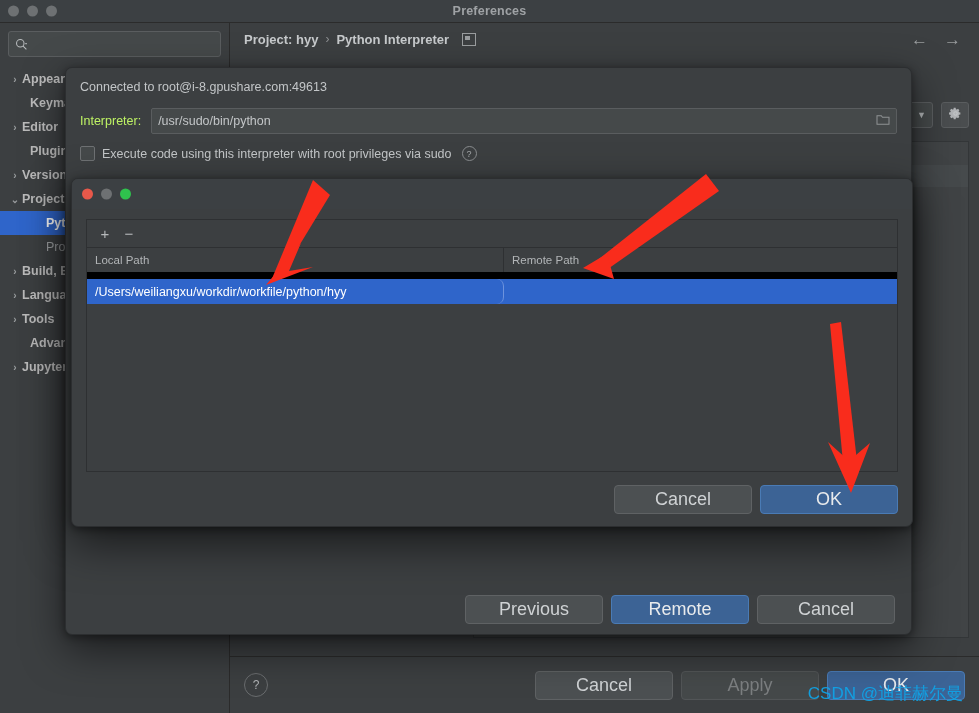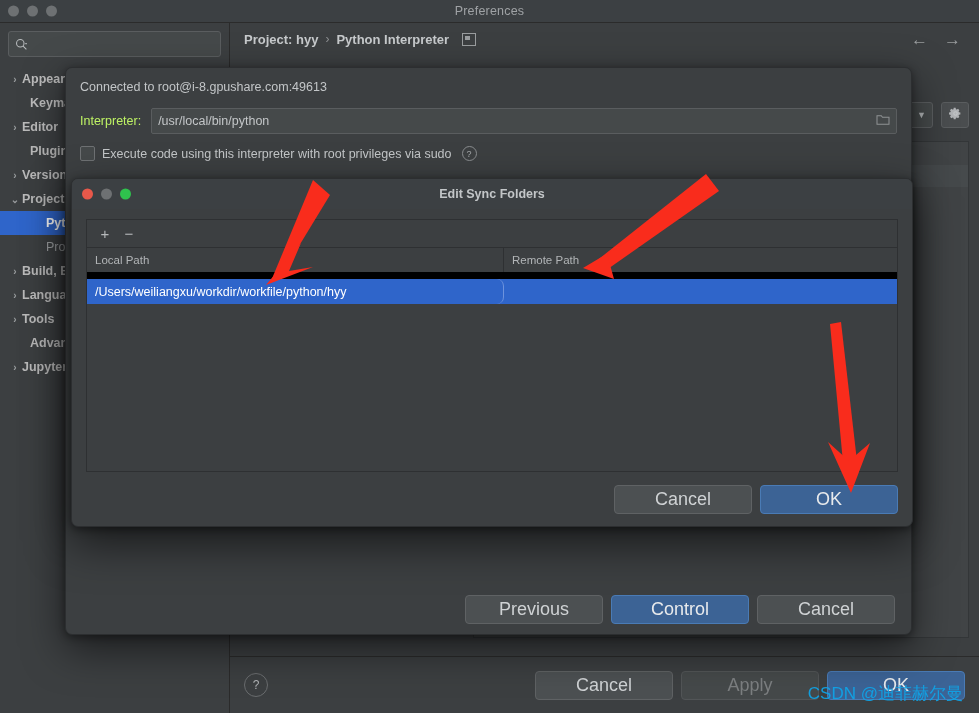--- a/index.html
+++ b/index.html
@@ -26,21 +26,21 @@
     display: flex; align-items: center;
   }
   .traffic {
     position: absolute; left: 8px; top: 50%;
     transform: translateY(-50%);
     display: flex; gap: 8px;
   }
   .tl { width: 11px; height: 11px; border-radius: 50%; background: #6e7173; }
   .prefs-title {
     width: 100%; text-align: center;
-    font-size: 12.5px; font-weight: normal; color: #9fa2a5;
+    font-size: 12.5px; font-weight: bold; color: #9fa2a5;
     letter-spacing: .2px;
   }
 
   .prefs-body { flex: 1; display: flex; min-height: 0; }
 
   
   .sidebar {
     width: 229px; flex: 0 0 229px;
     background: #3c3f41;
     border-right: 1px solid #2b2b2b;
@@ -392,49 +392,48 @@
       </div>
     </div>
   </div>
 
   <div class="apiwin">
     <div class="apiwin-body">
       <div class="conn-line">Connected to root@i-8.gpushare.com:49613</div>
       <div class="interp-row">
         <span class="interp-label">Interpreter:</span>
         <div class="interp-field">
-          <span>/usr/local/bin/python</span>
+          <span>/usr/sudo/bin/python</span>
           <span class="folder-ico">
             <svg width="14" height="12" viewBox="0 0 16 14">
               <path fill="none" stroke="#8f9294" stroke-width="1.2" d="M1 12V2h5l1.4 1.8H15V12z"></path>
             </svg>
           </span>
         </div>
       </div>
       <div class="sudo-row">
         <span class="cbx"></span>
         <span class="sudo-text">Execute code using this interpreter with root privileges via sudo</span>
         <span class="qmark">?</span>
       </div>
     </div>
     <div class="apiwin-footer">
       <div class="btn">Previous</div>
-      <div class="btn primary">Control</div>
+      <div class="btn primary">Remote</div>
       <div class="btn">Cancel</div>
     </div>
   </div>
 
   <div class="esfwin">
     <div class="esfwin-title">
       <div class="traffic">
         <span class="tl tl-red"></span>
         <span class="tl tl-gray"></span>
         <span class="tl tl-green"></span>
       </div>
-      <div class="t">Edit Sync Folders</div>
     </div>
 
     <div class="esf-body">
       <div class="esf-panel">
         <div class="esf-toolbar">
           <div class="tb-btn">+</div>
           <div class="tb-btn">−</div>
         </div>
         <div class="esf-head">
           <div class="th col-local">Local Path</div>

